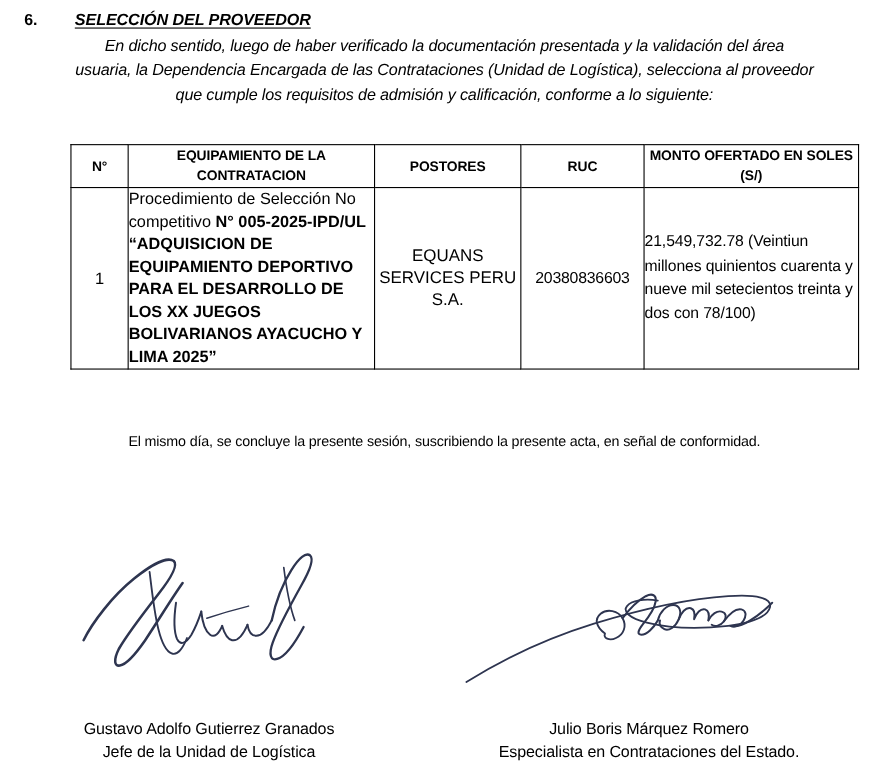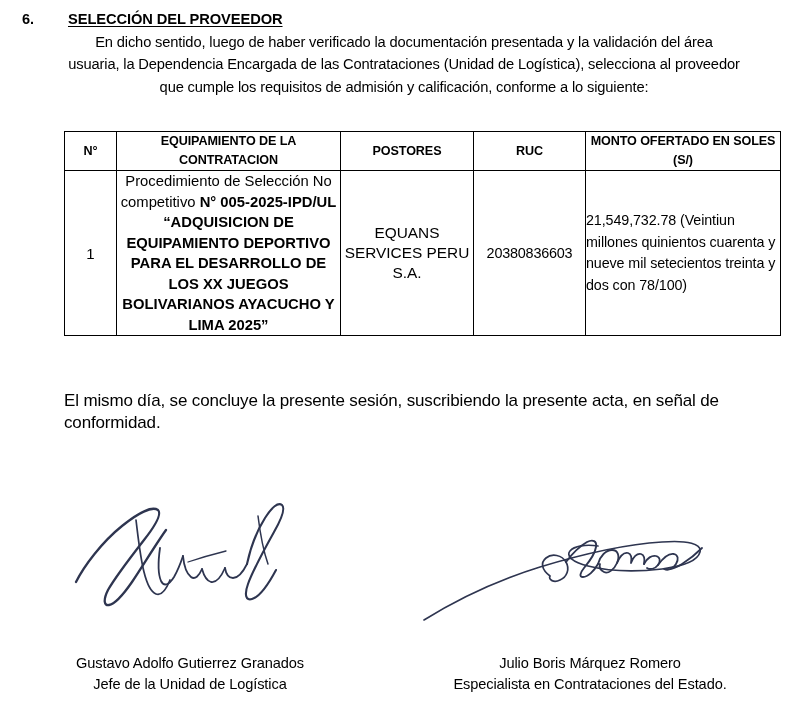--- a/index.html
+++ b/index.html
@@ -34,20 +34,21 @@
     box-sizing: border-box;
     font-weight: bold;
     font-size: 14.5px;
     line-height: 21px;
     flex: 0 0 68px;
   }
   .sec-body {
     width: 700px;
     padding-right: 30px;
     box-sizing: border-box;
+    font-style: italic;
   }
   .sec-title {
     font-weight: bold;
     font-size: 14.7px;
     line-height: 21px;
     text-decoration: underline;
     text-underline-offset: 2px;
     letter-spacing: -0.1px;
     display: inline-block;
   }
@@ -91,21 +92,21 @@
     box-sizing: border-box;
   }
   .td-n {
     text-align: center;
     font-size: 15px;
     vertical-align: top;
     padding-top: 8px;
     font-family: "Liberation Sans", sans-serif;
   }
   .td-den {
-    text-align: center;
+    text-align: left;
     font-size: 14.8px;
     line-height: 20.5px;
     padding: 6px 6px 8px;
     vertical-align: top;
     font-family: "Liberation Sans", sans-serif;
   }
   .td-den .bold { font-weight: bold; }
   .td-pos {
     text-align: center;
     font-size: 15.4px;
@@ -127,23 +128,24 @@
     padding: 4px 10px;
     letter-spacing: -0.1px;
   }
 
   
   #closing-para {
     position: absolute;
     left: 64px;
     top: 390px;
     width: 680px;
-    font-size: 17px;
+    font-size: 13px;
     line-height: 22.3px;
     letter-spacing: -0.15px;
+    text-align: center;
   }
 
   
   #signature-area {
     position: absolute;
     left: 0;
     top: 470px;
     width: 797px;
     height: 237px;
   }

